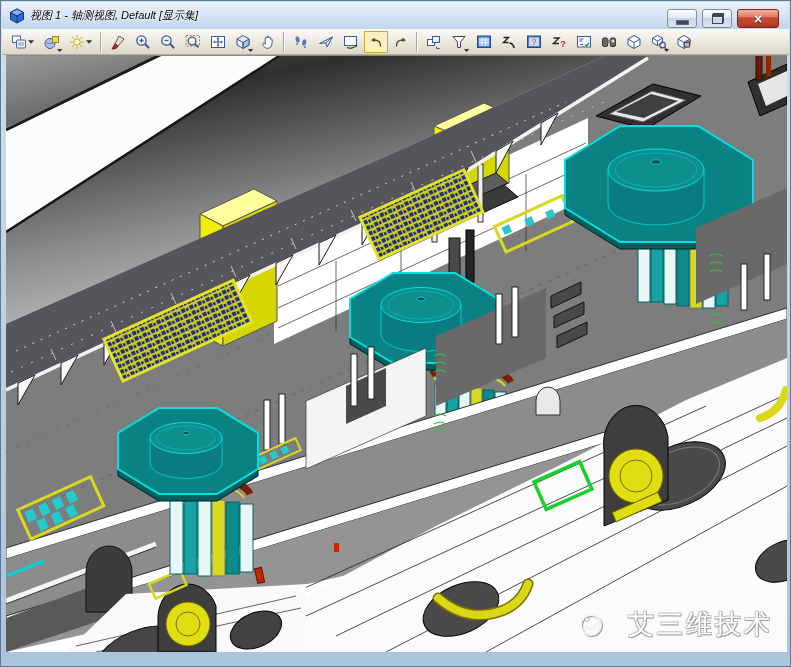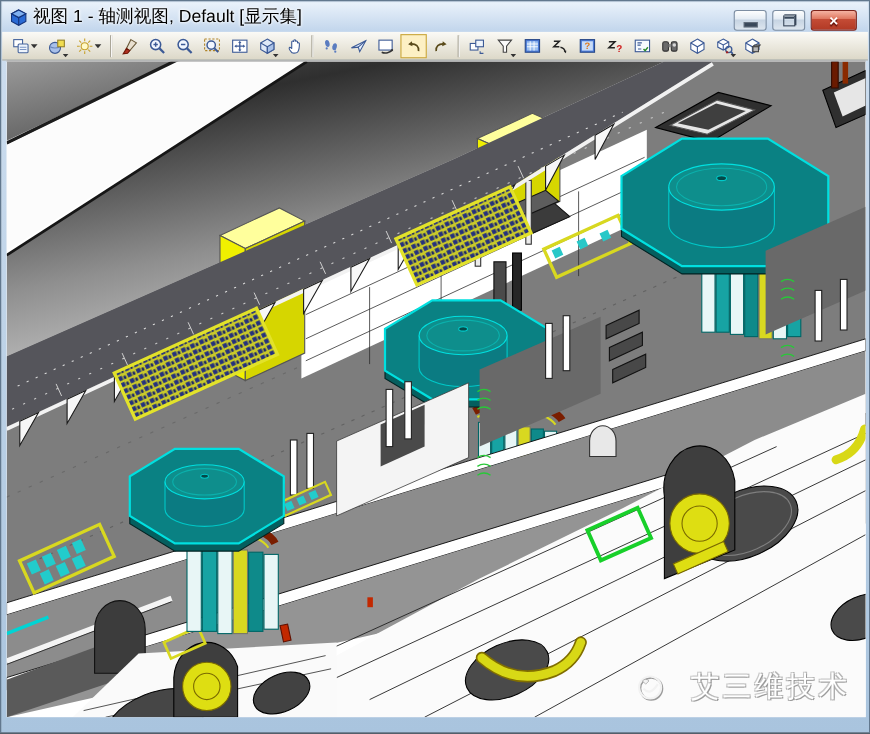--- a/index.html
+++ b/index.html
@@ -4,21 +4,21 @@
 <style>
   html,body{margin:0;padding:0;background:#333;font-family:"Liberation Sans","DejaVu Sans",sans-serif;}
   .window{position:relative;width:791px;height:667px;box-sizing:border-box;
     background:linear-gradient(var(--win_border_top),var(--win_border_bottom));
     border:1px solid var(--win_border_dark);overflow:hidden;}
   
   .titlebar{position:absolute;left:1px;top:1px;right:1px;height:27px;
     background:linear-gradient(var(--titlebar_top),var(--titlebar_bottom));
     display:flex;align-items:center;padding-left:7px;box-sizing:border-box;}
   .win-icon{width:16px;height:16px;margin-right:5px;flex:0 0 auto;}
-  .title-text{font-size:16px;color:#000;text-shadow:0 0 3px #fff,0 0 3px #fff;white-space:nowrap;}
+  .title-text{font-size:11px;color:#000;text-shadow:0 0 3px #fff,0 0 3px #fff;white-space:nowrap;font-style:italic;}
   .winbtns{position:absolute;top:7px;right:10px;display:flex;gap:5px;}
   .cap-btn{height:19px;border-radius:3px;display:flex;align-items:center;justify-content:center;
     padding:0;cursor:default;}
   .cap-minimize,.cap-restore{width:30px;border:1px solid #7d8ea2;
     background:linear-gradient(#fdfefe,#e3ebf3 45%,#c5d3e2 46%,#dde6ef);}
   .cap-close{width:42px;border:1px solid #7c231a;
     background:linear-gradient(#f5b3a2,#e07a63 40%,#c44b35 45%,#b23a26);}
   .g-min{display:block;width:11px;height:3px;background:#39485a;margin-top:7px;border:1px solid #fff3;}
   .g-res{display:block;width:9px;height:8px;border:1px solid #39485a;box-shadow:inset 0 2px 0 #39485a,1px -1px 0 #39485a;}
   .g-x{color:#fff;font-size:14px;font-weight:bold;line-height:1;text-shadow:0 1px 1px #601008;}

